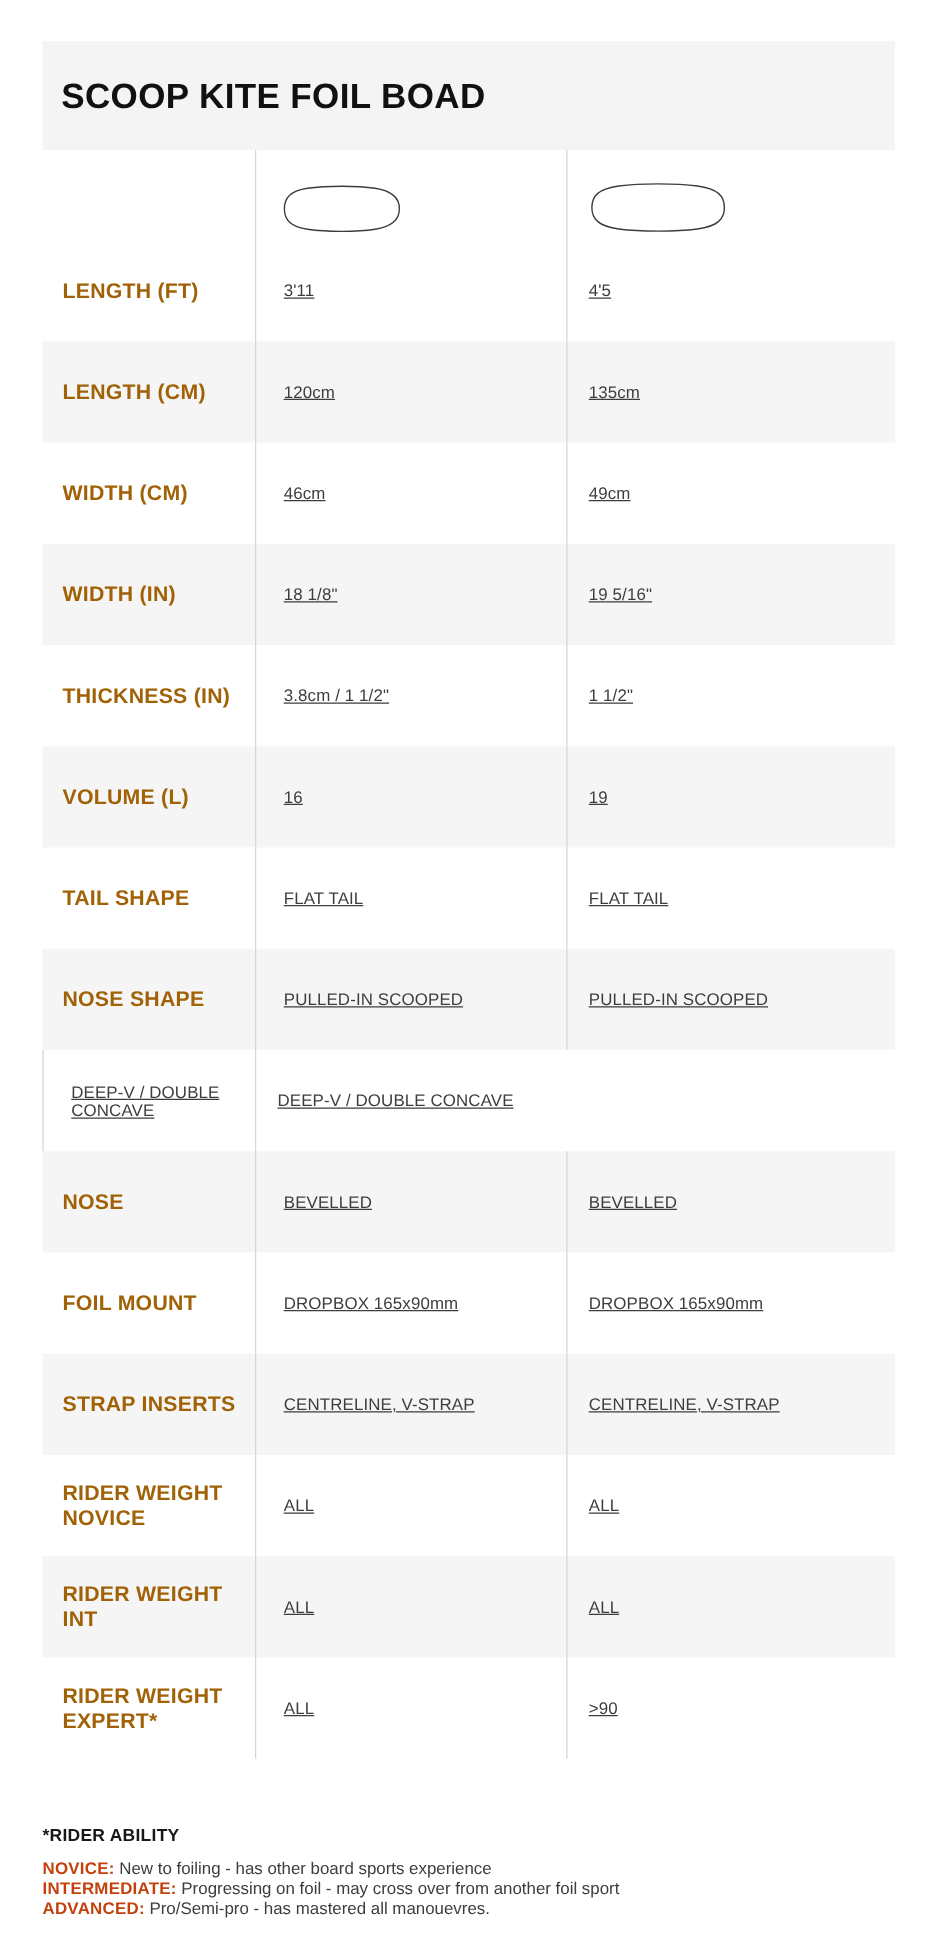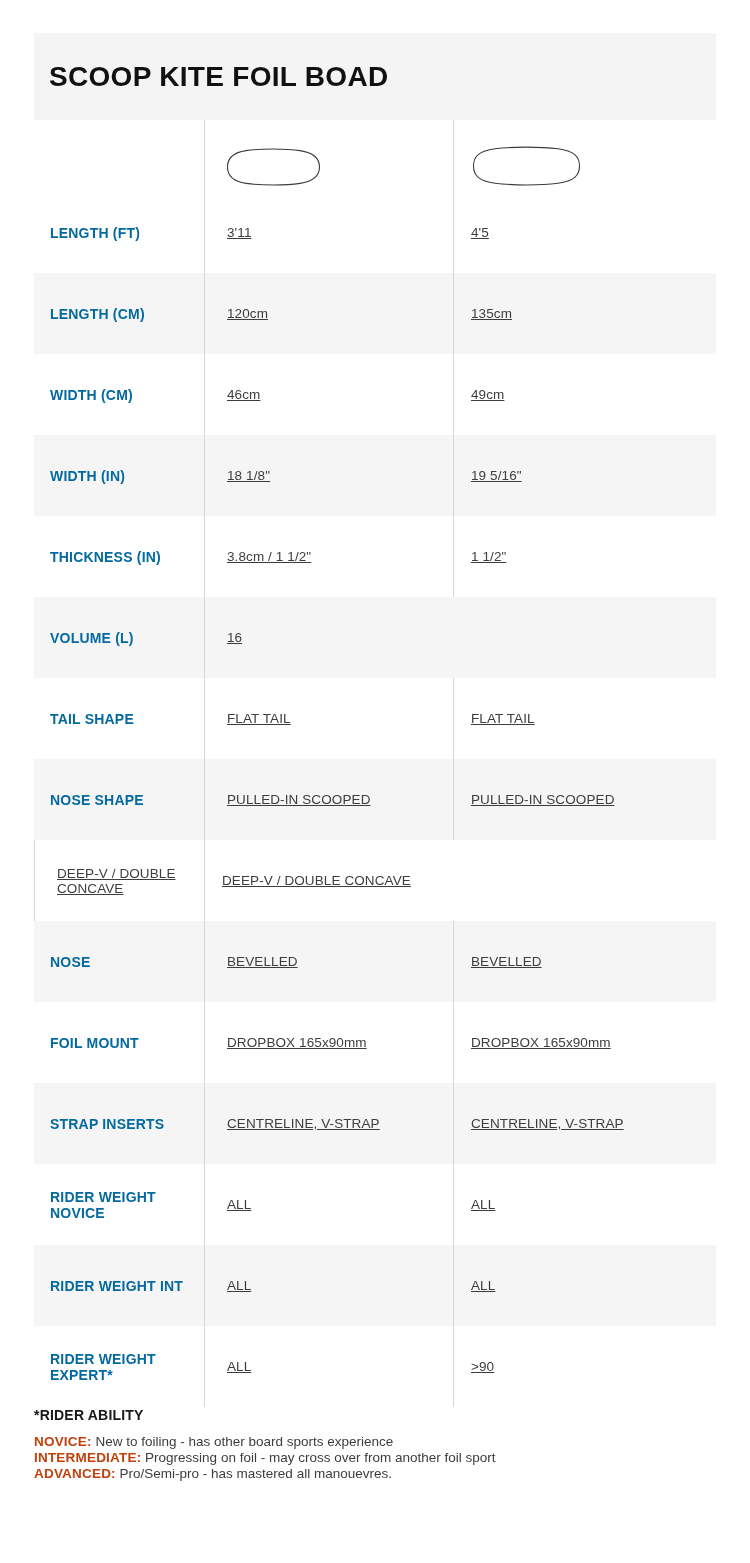--- a/index.html
+++ b/index.html
@@ -51,24 +51,24 @@
   .trow.icon-row { height: 72px; }
   .cell {
     display: flex;
     align-items: center;
     min-width: 0;
   }
   .cell.c1, .cell.c2 {
     border-left: 1px solid #d6d6d6;
   }
   .cell.label {
-    font-size: 14px;
+    font-size: 17px;
     font-weight: bold;
     letter-spacing: 0.2px;
-    color: #0369a1;
+    color: #a16207;
     padding-left: 16px;
   }
   .cell.val {
     font-size: 13.5px;
     color: #3d3d3d;
     letter-spacing: 0.1px;
     text-decoration: underline;
   }
   .cell.c1.val { padding-left: 22px; }
   .cell.c2.val { padding-left: 17px; }
@@ -79,20 +79,21 @@
   .icon-row .cell.c1 { padding-left: 19px; }
   .icon-row .cell.c2 { padding-left: 16px; }
   .board-svg { display: block; }
   .board-svg path {
     fill: none;
     stroke: #3c3c3c;
     stroke-width: 1.1;
   }
   
   .rider-notes {
+    margin-top: 53px;
   }
   .rider-notes .fheading {
     font-size: 14px;
     font-weight: bold;
     letter-spacing: 0.2px;
     color: #181818;
     margin-bottom: 11px;
   }
   .rider-notes p {
     margin: 0;
@@ -152,20 +153,21 @@
         <div class="cell c2 val">19 5/16"</div>
       </div>
       <div class="trow">
         <div class="cell label">THICKNESS (IN)</div>
         <div class="cell c1 val">3.8cm / 1 1/2"</div>
         <div class="cell c2 val">1 1/2"</div>
       </div>
       <div class="trow alt">
         <div class="cell label">VOLUME (L)</div>
         <div class="cell c1 val">16</div>
+        <div class="cell c2 val">19</div>
       </div>
       <div class="trow">
         <div class="cell label">TAIL SHAPE</div>
         <div class="cell c1 val">FLAT TAIL</div>
         <div class="cell c2 val">FLAT TAIL</div>
       </div>
       <div class="trow alt">
         <div class="cell label">NOSE SHAPE</div>
         <div class="cell c1 val">PULLED-IN SCOOPED</div>
         <div class="cell c2 val">PULLED-IN SCOOPED</div>

